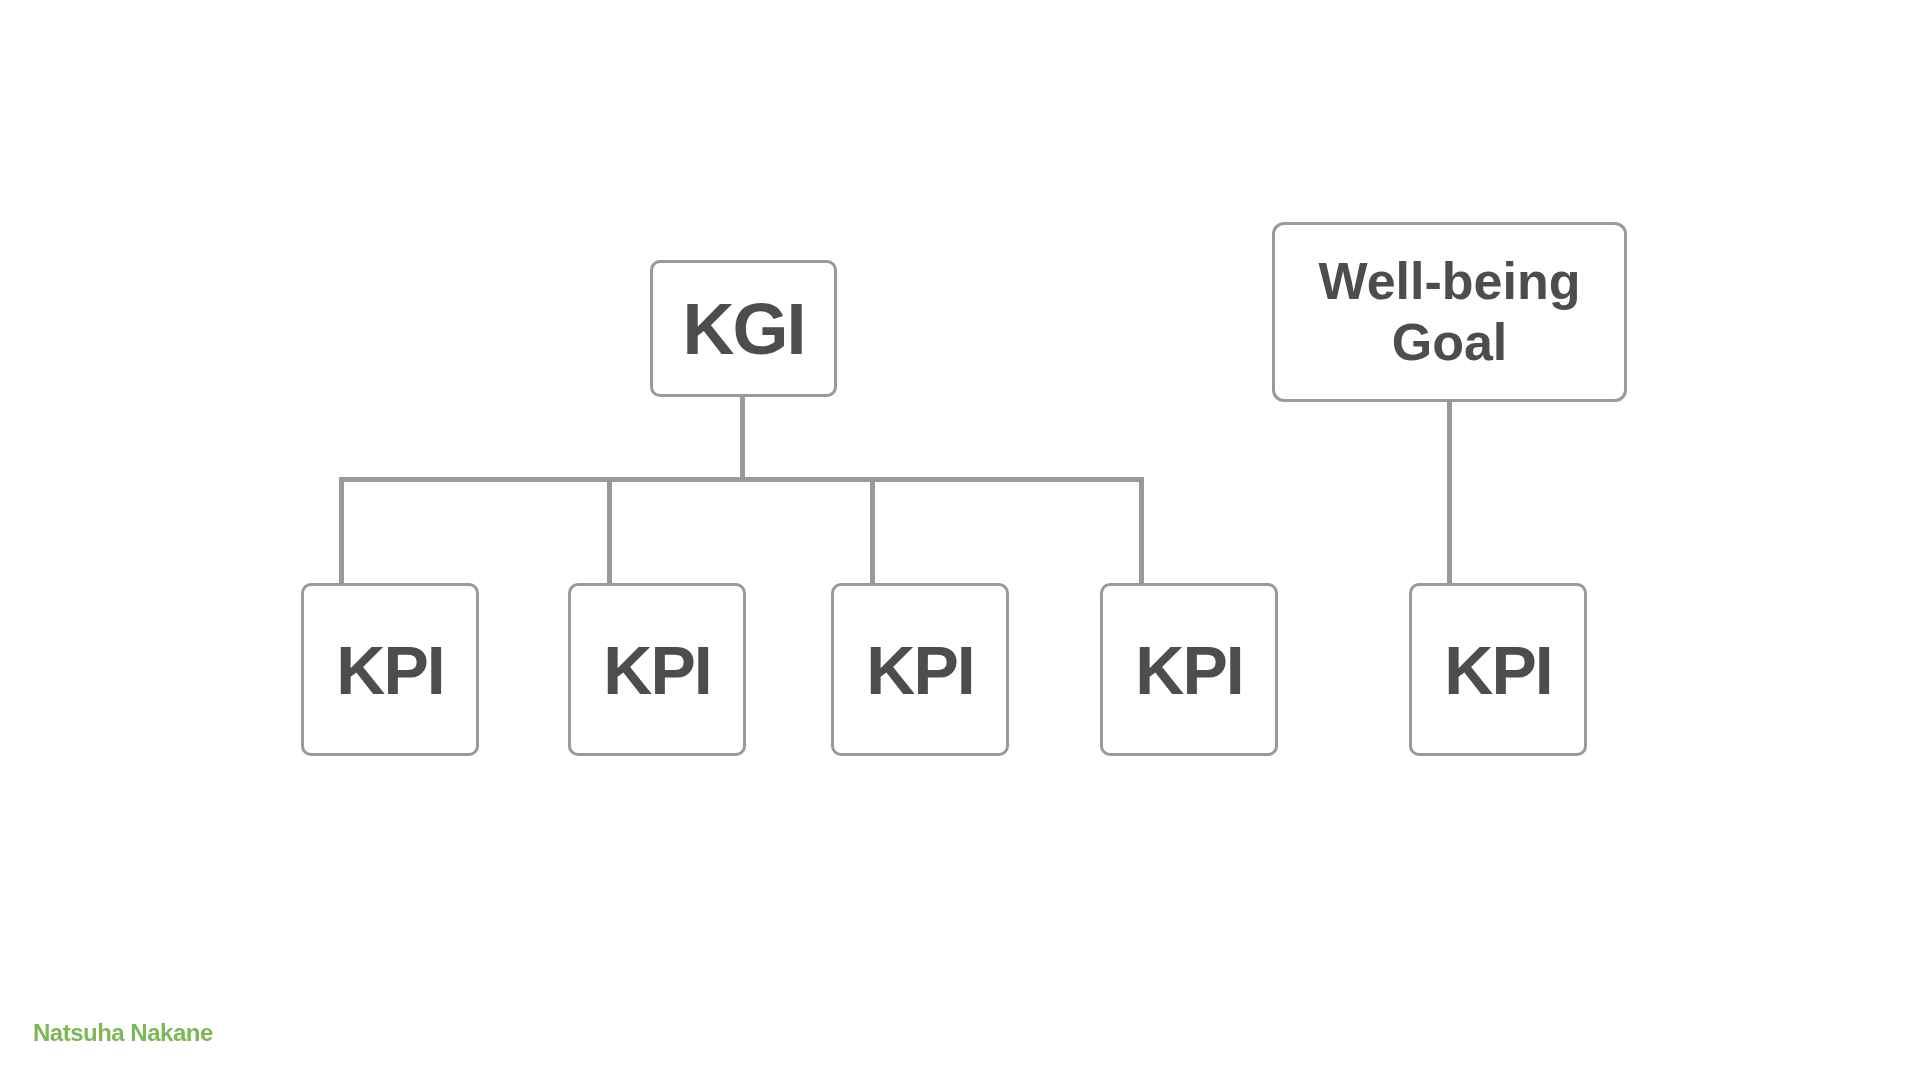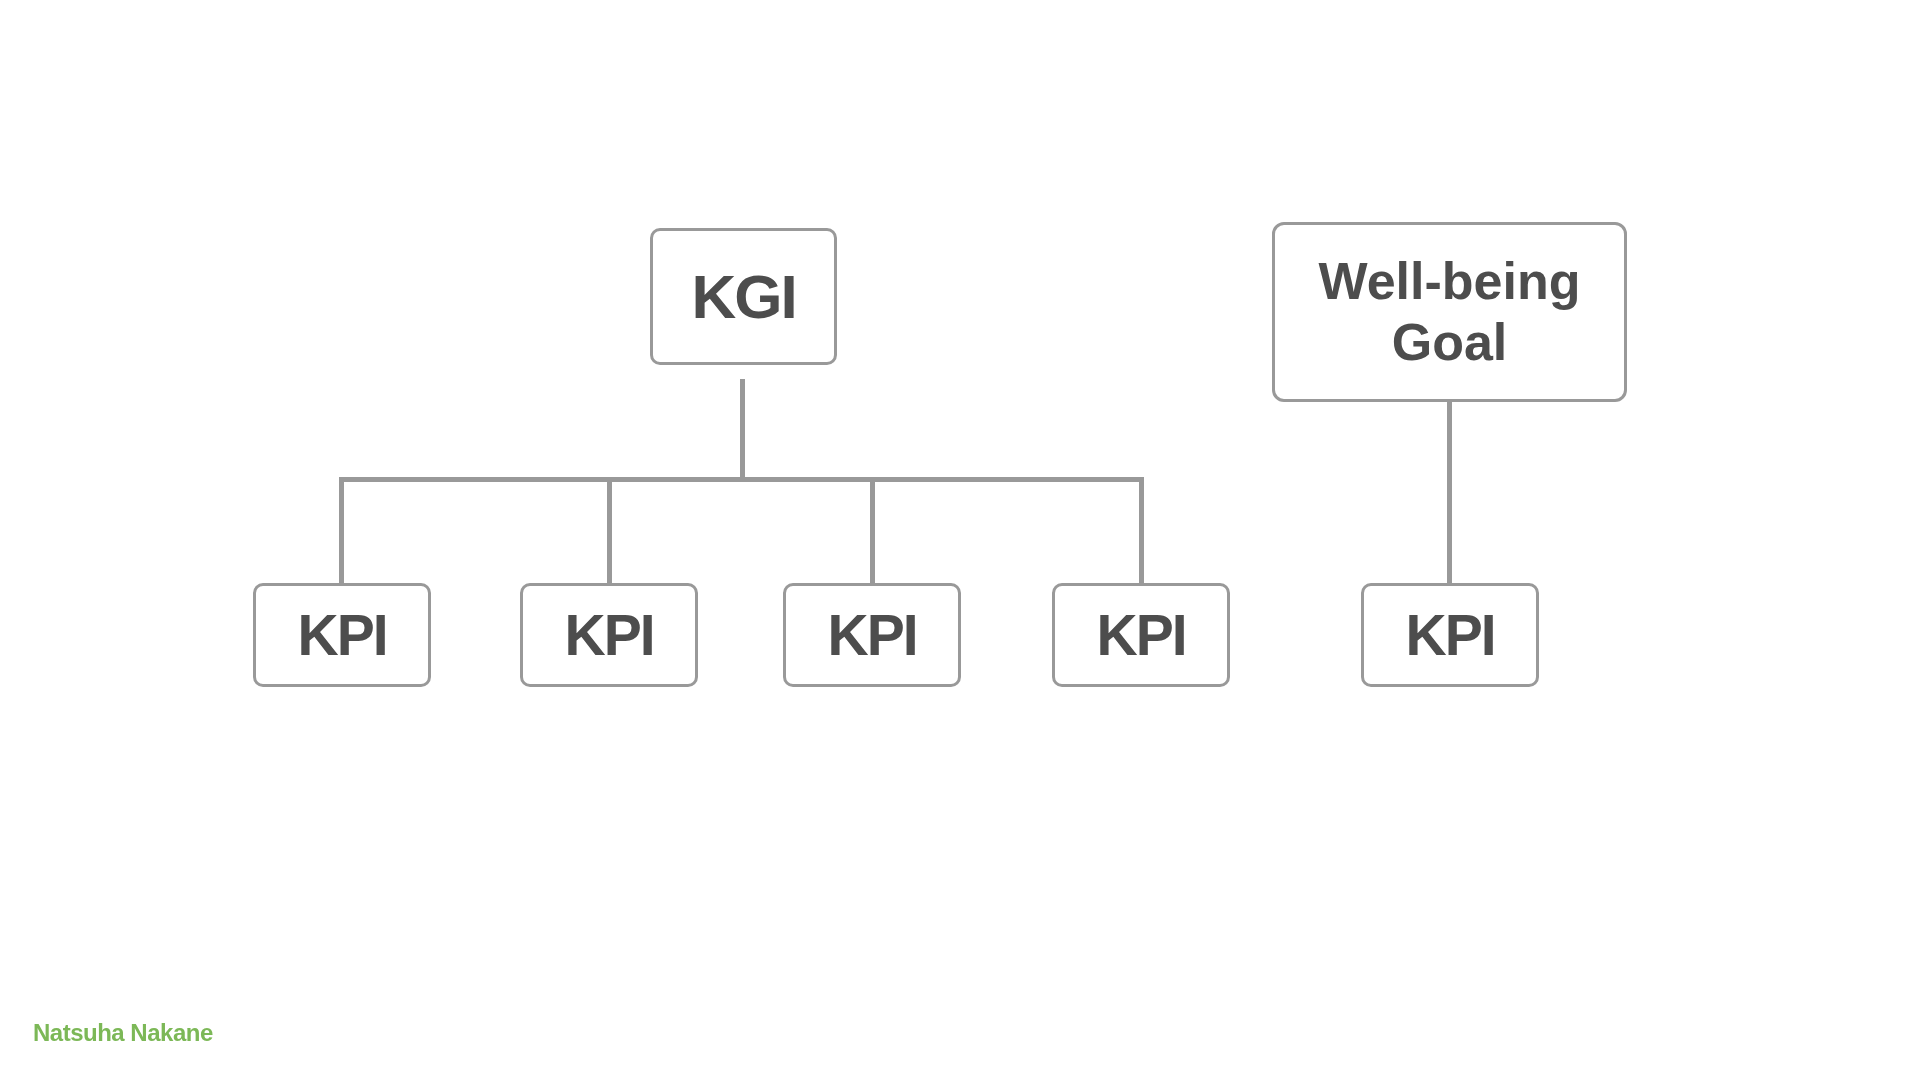--- a/index.html
+++ b/index.html
@@ -27,38 +27,39 @@
     align-items: center;
     justify-content: center;
     color: #4d4d4d;
     font-weight: bold;
     z-index: 2;
   }
   .node .node-label {
     text-align: center;
   }
   .kgi {
-    left: 650px; top: 228px;
+    left: 650px; top: 260px;
     width: 187px; height: 137px;
-    font-size: 62px;
+    font-size: 72px;
     letter-spacing: -2px;
   }
   .wbg {
     left: 1272px; top: 222px;
     width: 355px; height: 180px;
     font-size: 52px;
     line-height: 1.18;
     border-radius: 12px;
   }
   .wbg .node-label { max-width: 330px; }
   .kpi {
     top: 583px;
-    width: 178px; height: 104px;
-    font-size: 57px;
+    width: 178px; height: 173px;
+    font-size: 68px;
     letter-spacing: -2px;
+    margin-left: 48px;
   }
   .kpi1 { left: 253px; }
   .kpi2 { left: 520px; }
   .kpi3 { left: 783px; }
   .kpi4 { left: 1052px; }
   .kpi5 { left: 1361px; }
 
   
   .line {
     position: absolute;

